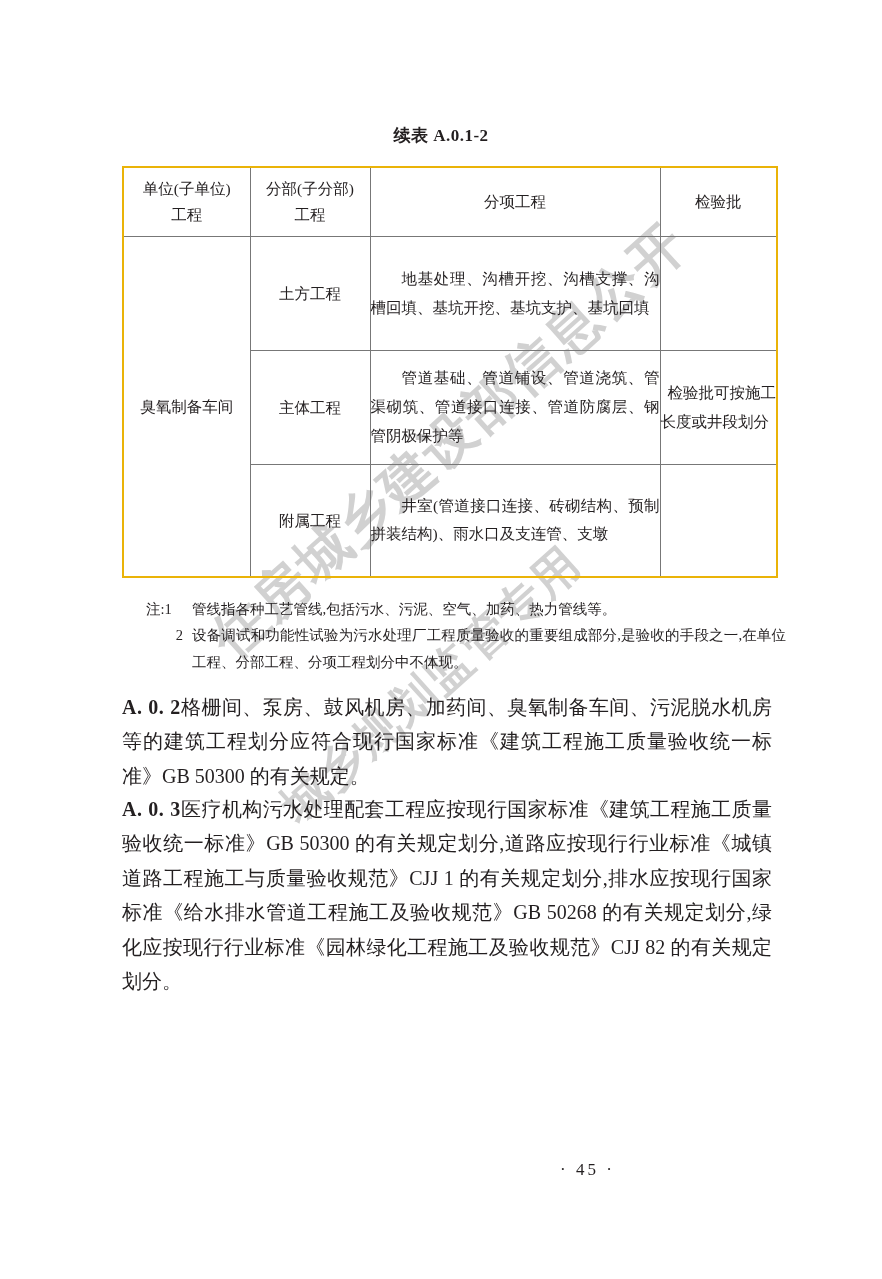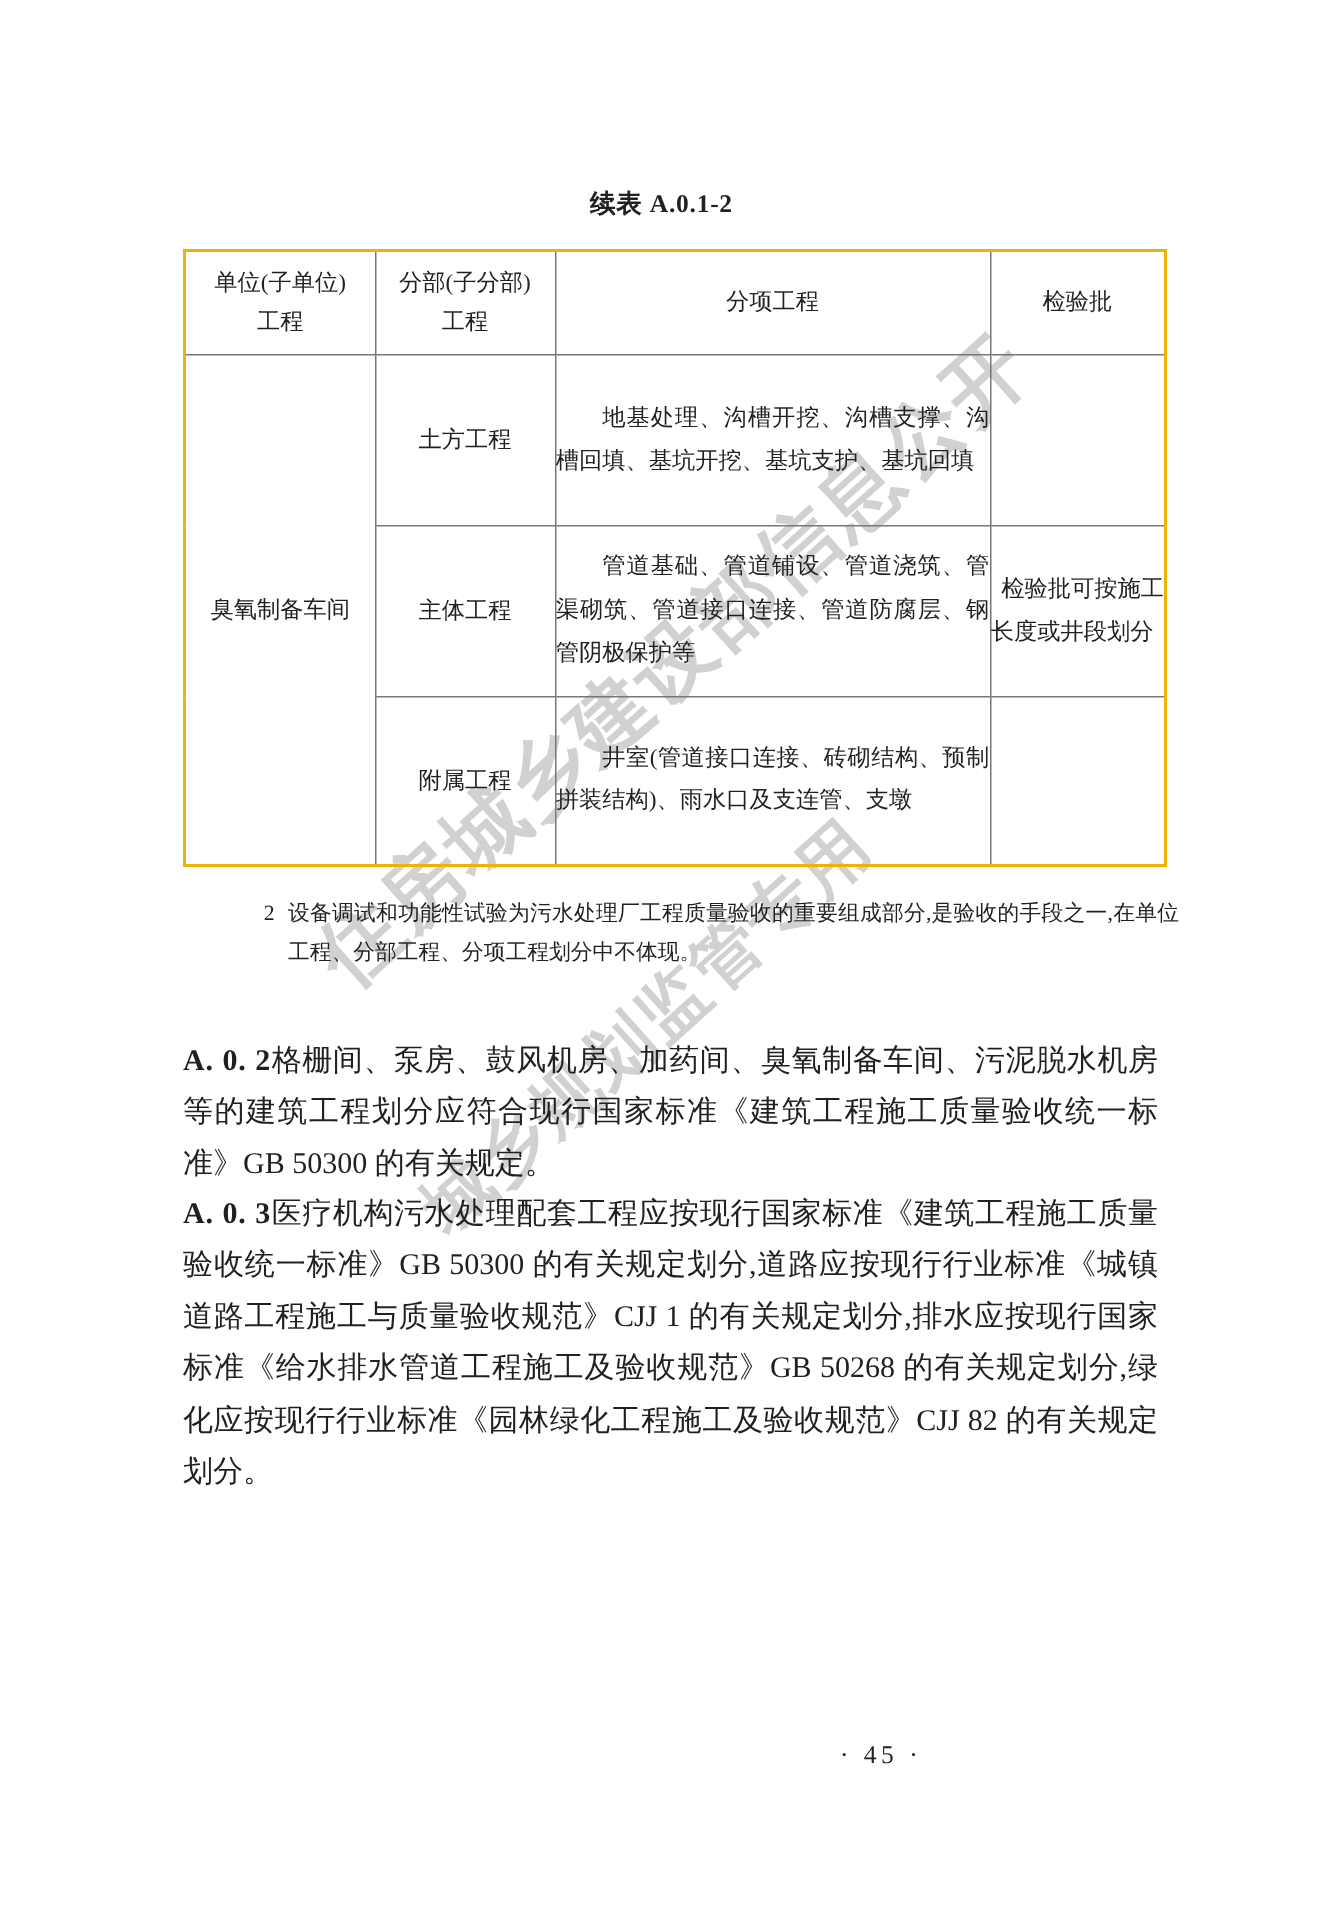--- a/index.html
+++ b/index.html
@@ -238,20 +238,24 @@
       <tr class="r3">
         <td class="ctr cell-pad">附属工程</td>
         <td class="para">井室(管道接口连接、砖砌结构、预制拼装结构)、雨水口及支连管、支墩</td>
         <td class="ctr cell-pad"></td>
       </tr>
     </tbody>
   </table>
 
   <div id="table-notes">
     <div class="note-row">
+      <span class="note-marker">注:1</span>
+      <span class="note-body">管线指各种工艺管线,包括污水、污泥、空气、加药、热力管线等。</span>
+    </div>
+    <div class="note-row">
       <span class="note-marker num-only">2</span>
       <span class="note-body">设备调试和功能性试验为污水处理厂工程质量验收的重要组成部分,是验收的手段之一,在单位工程、分部工程、分项工程划分中不体现。</span>
     </div>
   </div>
 
   <div class="body-para" id="para-a02">
     <span class="clause-no">A. 0. 2</span><span>格栅间、泵房、鼓风机房、加药间、臭氧制备车间、污泥脱水机房等的建筑工程划分应符合现行国家标准《建筑工程施工质量验收统一标准》GB 50300 的有关规定。</span>
   </div>
 
   <div class="body-para" id="para-a03">

